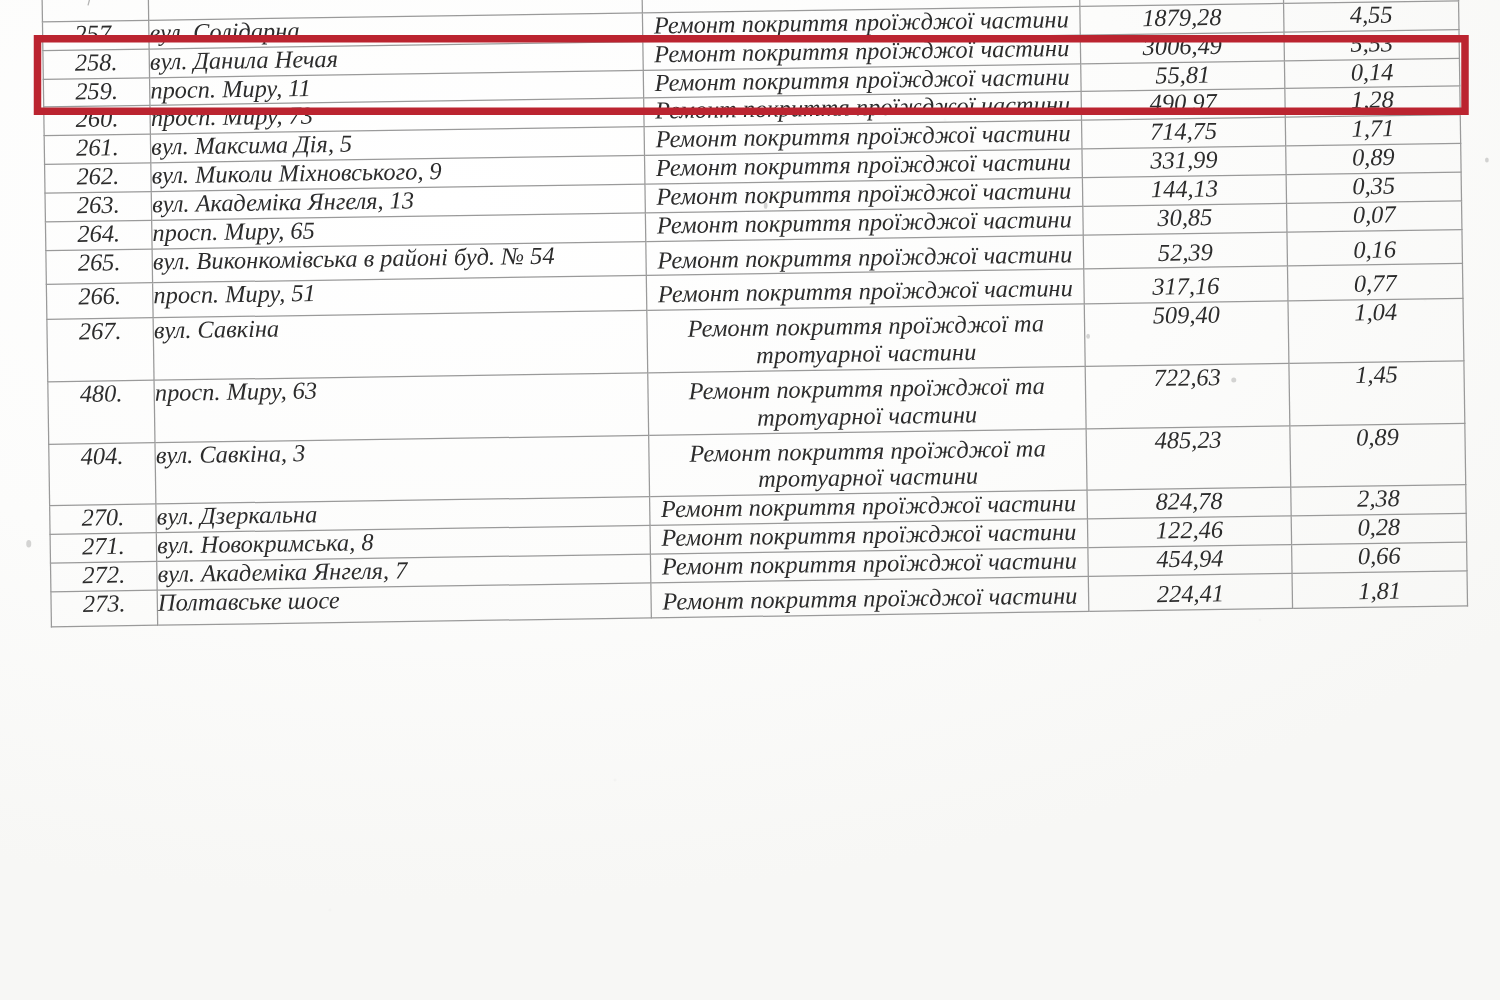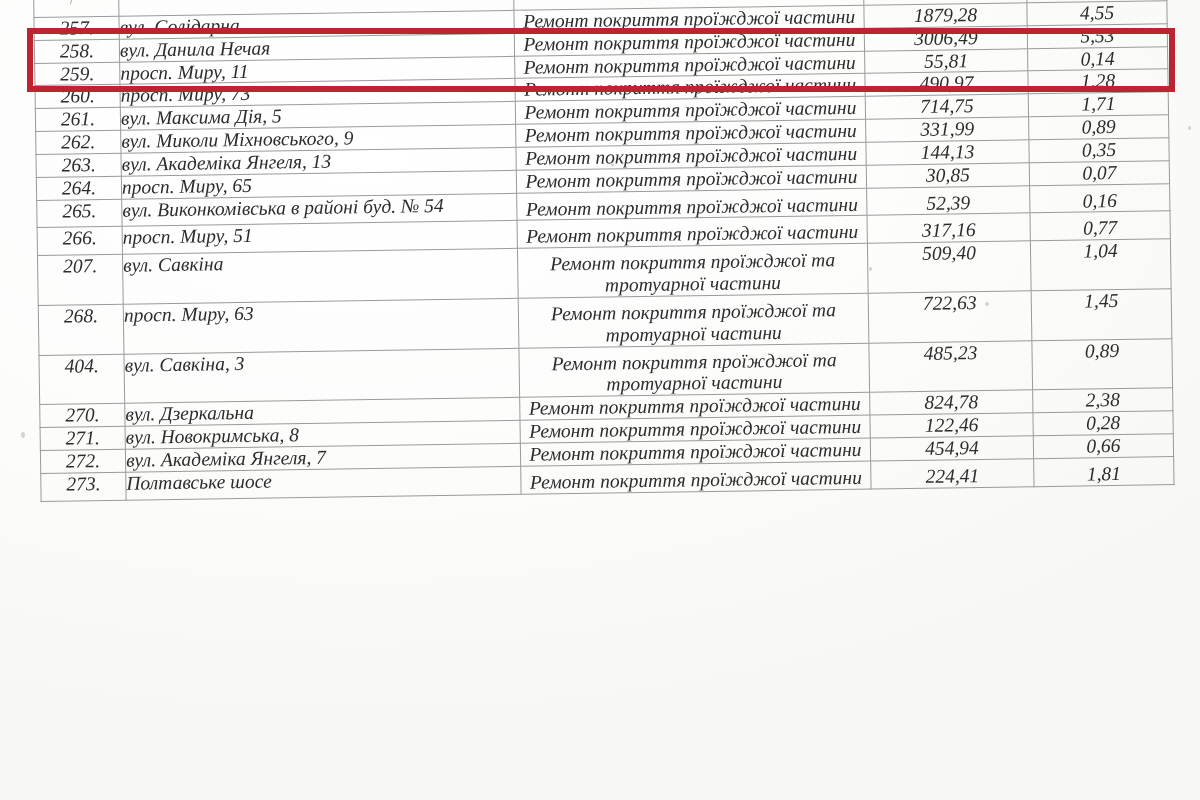--- a/index.html
+++ b/index.html
@@ -251,31 +251,31 @@
           <tr class="compact">
             <td class="cell-num">266.</td>
             <td class="cell-addr">просп. Миру, 51</td>
             <td class="cell-work">
               <span class="work-line">Ремонт покриття проїжджої частини</span>
             </td>
             <td class="cell-sum">317,16</td>
             <td class="cell-area">0,77</td>
           </tr>
           <tr>
-            <td class="cell-num">207.</td>
+            <td class="cell-num">267.</td>
             <td class="cell-addr">вул. Савкіна</td>
             <td class="cell-work two-line">
               <span class="work-line">Ремонт покриття проїжджої та</span>
               <span class="work-line">тротуарної частини</span>
             </td>
             <td class="cell-sum">509,40</td>
             <td class="cell-area">1,04</td>
           </tr>
           <tr>
-            <td class="cell-num">268.</td>
+            <td class="cell-num">480.</td>
             <td class="cell-addr">просп. Миру, 63</td>
             <td class="cell-work two-line">
               <span class="work-line">Ремонт покриття проїжджої та</span>
               <span class="work-line">тротуарної частини</span>
             </td>
             <td class="cell-sum">722,63</td>
             <td class="cell-area">1,45</td>
           </tr>
           <tr>
             <td class="cell-num">404.</td>

